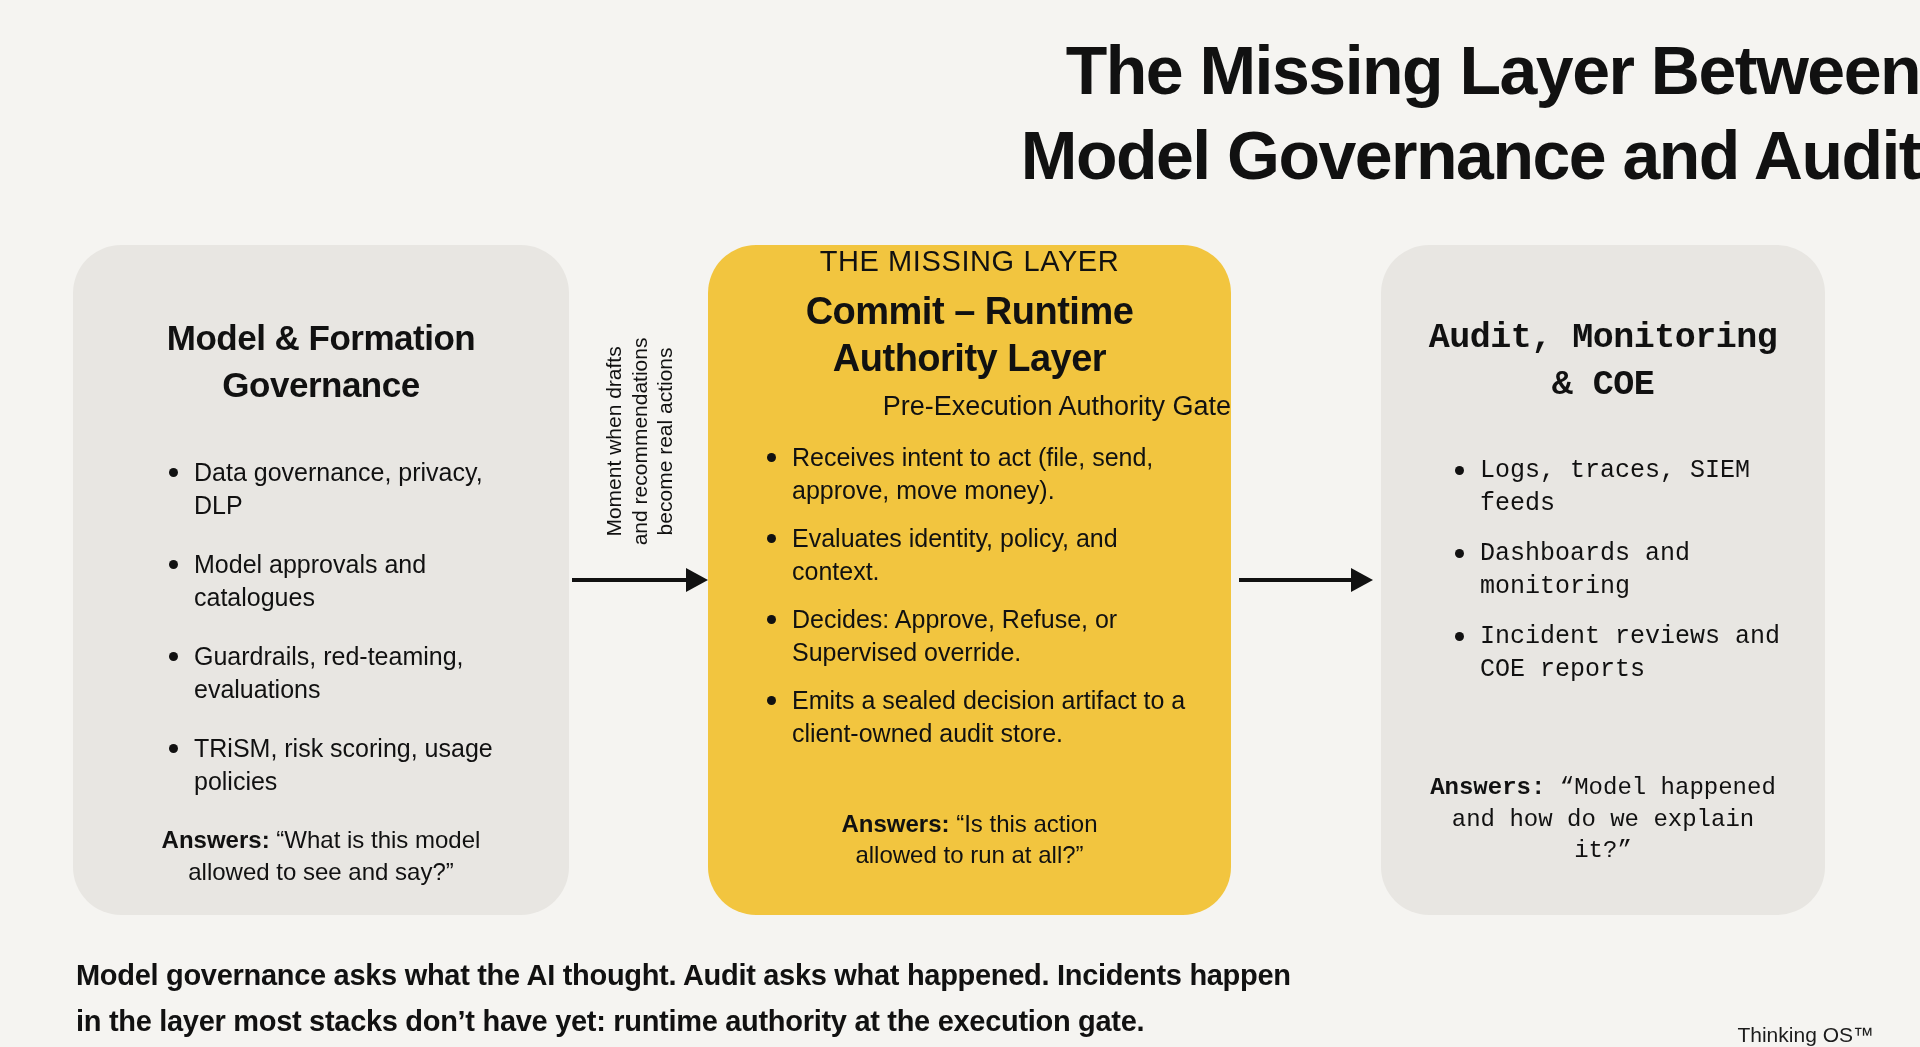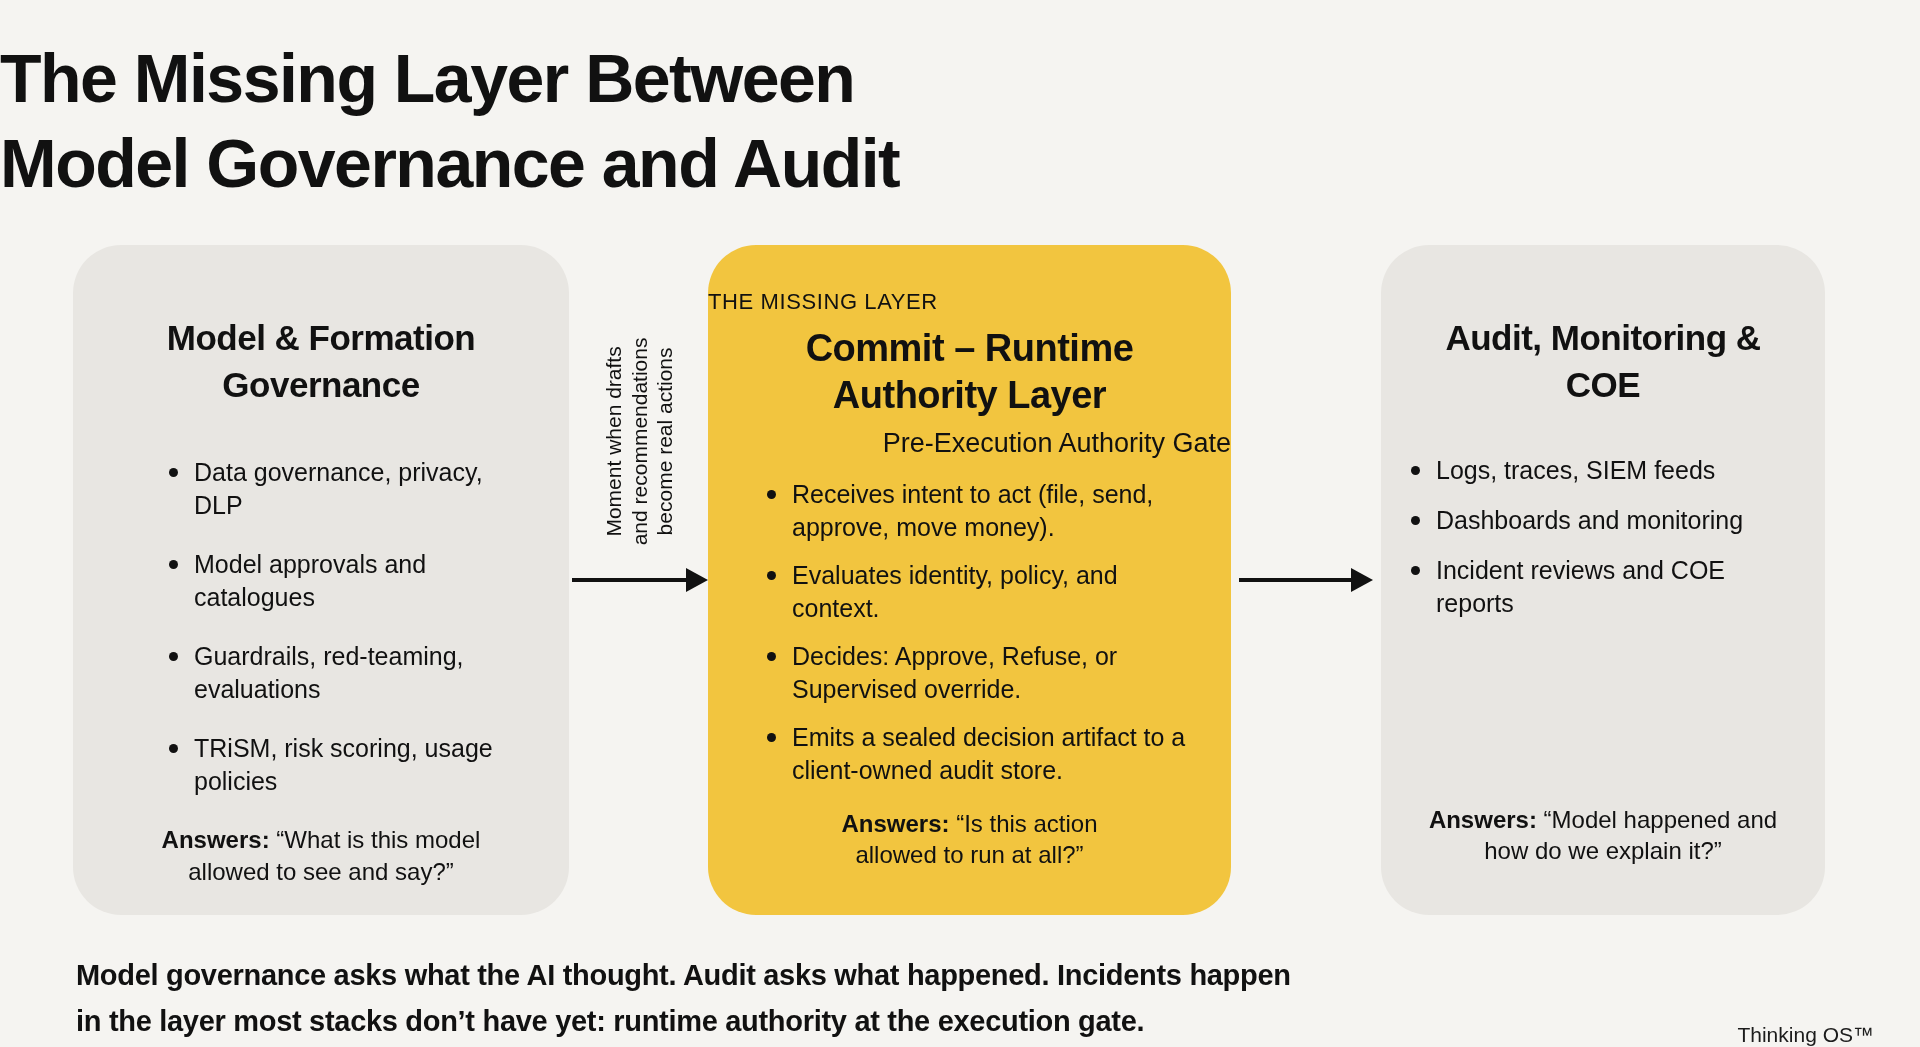--- a/index.html
+++ b/index.html
@@ -7,22 +7,22 @@
   body {
     background: #f5f4f1;
     color: #111111;
     font-family: "Liberation Sans", "DejaVu Sans", sans-serif;
     overflow: hidden;
   }
   .canvas { position: relative; width: 1920px; height: 1047px; }
 
   
   .title {
-    padding-top: 36px;
-    text-align: left;
+    padding-top: 28px;
+    text-align: right;
     font-size: 68px;
     font-weight: 700;
     letter-spacing: -1.5px;
     line-height: 1.25;
   }
 
   
   .row {
     position: absolute;
     top: 245px; left: 73px;
@@ -32,36 +32,36 @@
   }
   .panel {
     border-radius: 48px;
     display: flex;
     flex-direction: column;
   }
   .panel.gray   { background: #e8e6e2; }
   .panel.yellow { background: #f2c53f; }
   .panel-left   { width: 496px; }
   .panel-mid    { width: 523px; }
-  .panel-right  { width: 444px; }
+  .panel-right  { width: 444px; font-family: Liberation Mono, monospace; }
 
   .panel-title {
     font-size: 35px;
     font-weight: 700;
     text-align: center;
     line-height: 1.33;
     letter-spacing: -0.5px;
     padding: 0 40px;
   }
   .panel-left  .panel-title { margin-top: 70px; }
   .panel-right .panel-title { margin-top: 70px; }
 
   .eyebrow {
-    margin-top: 44px;
-    font-size: 22px;
+    text-align: center;
+    font-size: 29px;
     font-weight: 400;
     letter-spacing: 0.6px;
   }
   .panel-mid .panel-title {
     margin-top: 10px;
     font-size: 38px;
     line-height: 1.24;
   }
   .subtitle {
     margin-top: 9px;
@@ -82,21 +82,21 @@
     position: absolute;
     left: 2px; top: 12px;
     width: 9px; height: 9px;
     border-radius: 50%;
     background: #111111;
   }
   .panel-left  ul.bullets { margin-top: 48px; padding-left: 94px; }
   .panel-left  ul.bullets li { max-width: 362px; margin-bottom: 26px; }
   .panel-mid   ul.bullets { margin-top: 19px; padding-left: 57px; }
   .panel-mid   ul.bullets li { max-width: 440px; margin-bottom: 15px; }
-  .panel-right ul.bullets { margin-top: 46px; padding-left: 28px; }
+  .panel-right ul.bullets { margin-top: 46px; padding-left: 72px; }
   .panel-right ul.bullets li { max-width: 352px; margin-bottom: 17px; }
 
   .answers {
     margin: auto auto 48px auto;
     text-align: center;
     font-size: 24px;
     line-height: 1.32;
   }
   .answers b { font-weight: 700; }
   .panel-left  .answers { width: 400px; }

